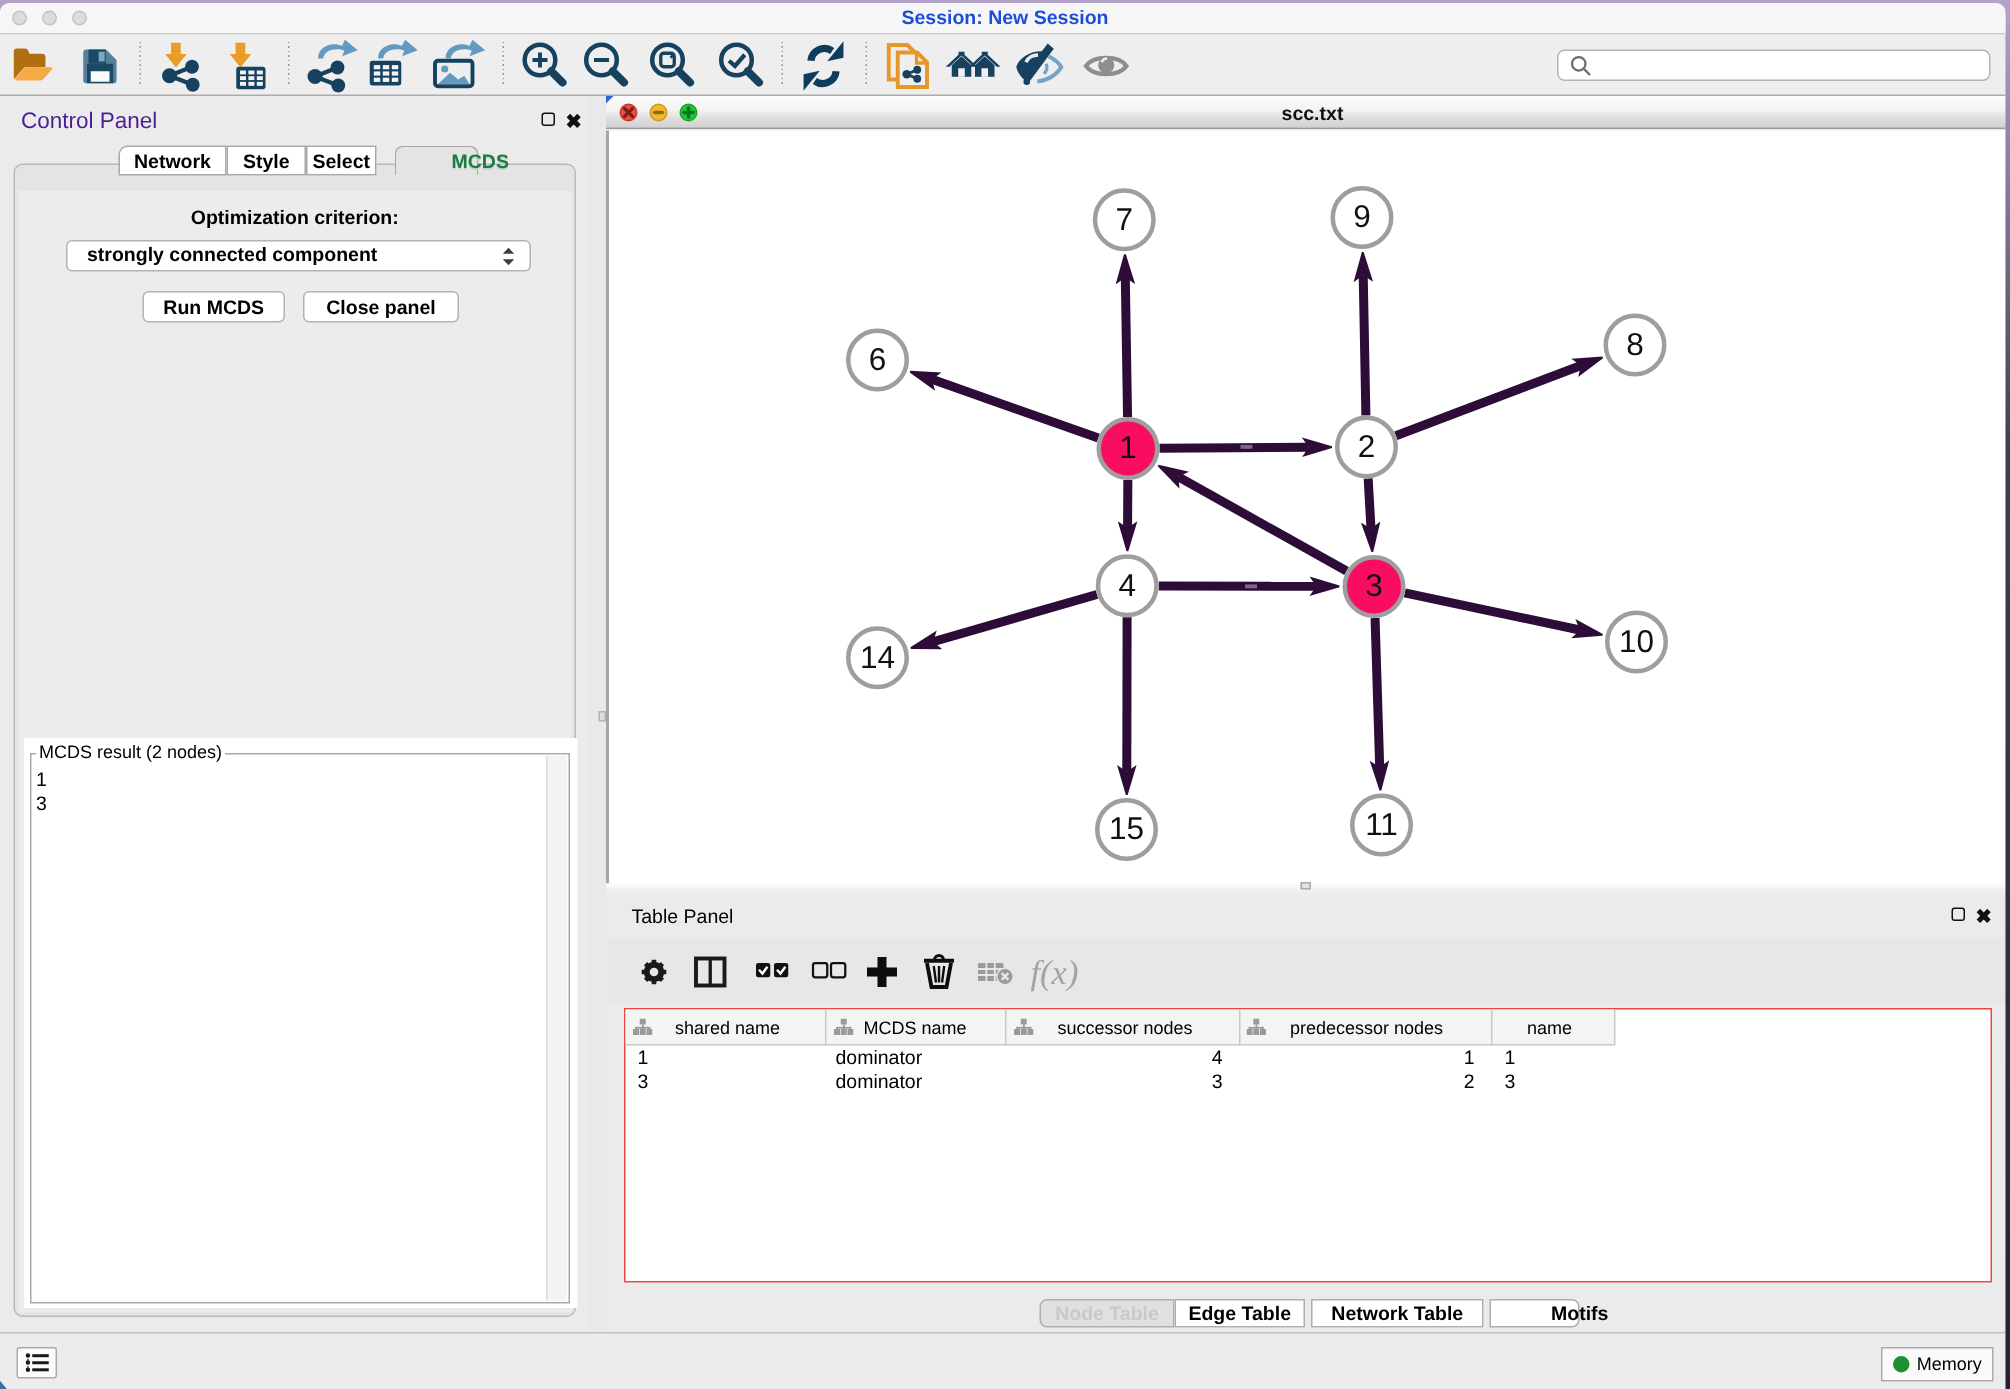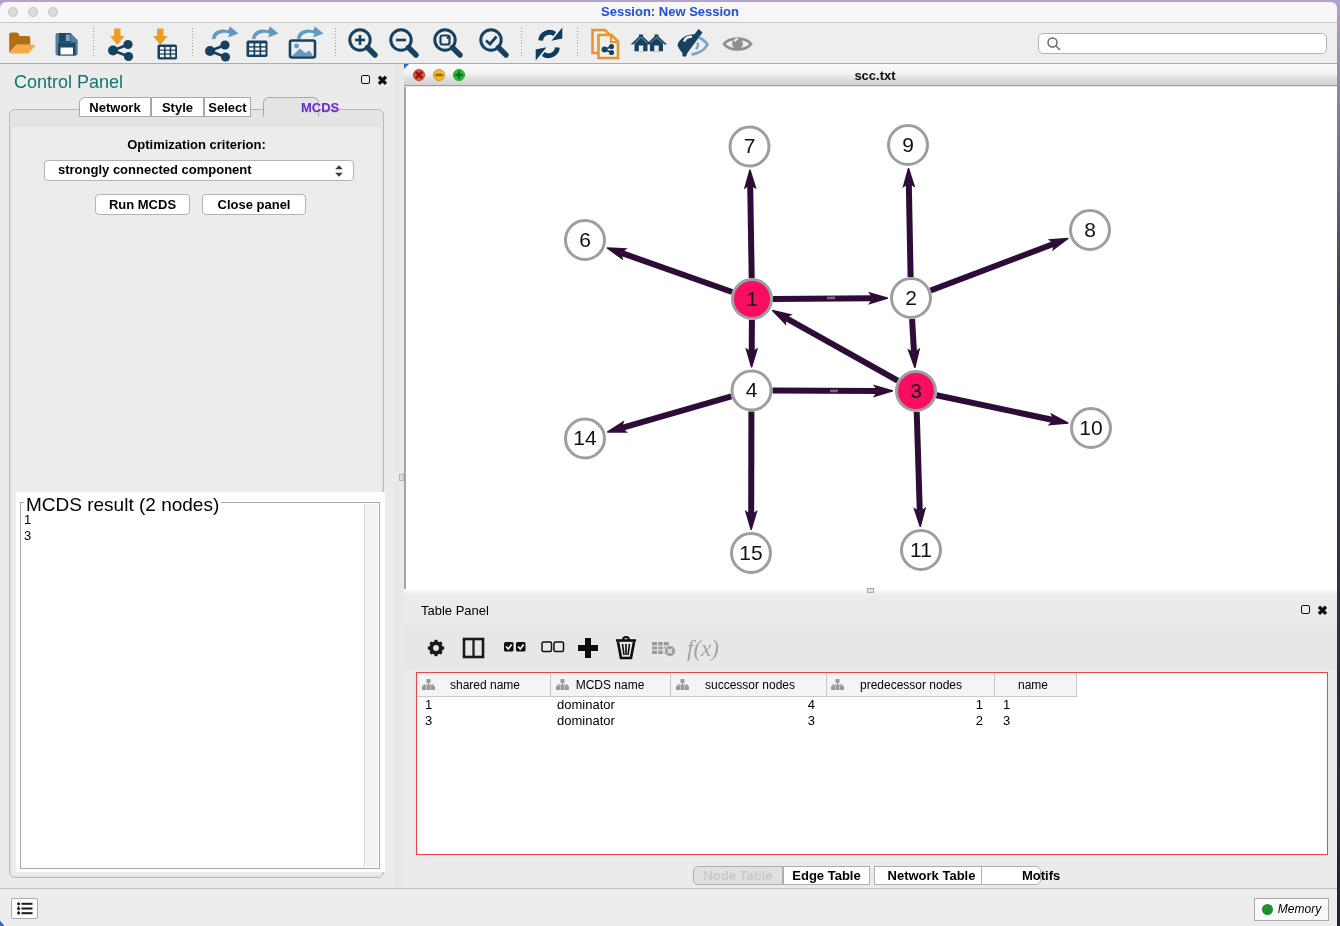--- a/index.html
+++ b/index.html
@@ -22,36 +22,36 @@
 
 #toolbar { left:0; top:23px; width:1337px; height:41px; background:#eeeeee;
   border-bottom:1px solid #ababab; }
 .tsep { position:absolute; top:5px; height:30px; width:1px;
   background-image:repeating-linear-gradient(#9a9a9a 0 1px, transparent 1px 3px); }
 #searchbox { position:absolute; left:1038px; top:10px; width:289px; height:21px;
   background:#fff; border:1px solid #b4b4b4; border-radius:5px; }
 
 
 #ctrlpanel { left:0; top:64px; width:393px; height:824px; background:#ebebeb; }
-#cp-title { position:absolute; left:14px; top:8px; font-size:18px; color:#0f766e;text-align:center; }
+#cp-title { position:absolute; left:14px; top:8px; font-size:15px; color:#4c1d95;text-align:center; }
 .sqbtn { position:absolute; width:9px; height:9px; border:1.5px solid #111; border-radius:2px; }
 .xbtn { position:absolute; font-size:13px; font-weight:bold; color:#111; line-height:12px; }
 #cp-tabs { position:absolute; left:79px; top:33px; height:21px; font-size:13px; z-index:3; }
 .tab { position:absolute; top:0; height:20px; border:1px solid #a8a8a8; background:#fff;
   text-align:center; line-height:19px; color:#000; font-weight:bold; }
 #cp-outer { position:absolute; left:9px; top:45px; width:375px; height:769px;
   background:#e4e4e4; border:1px solid #b9b9b9; border-radius:6px; }
 #cp-inner { position:absolute; left:12px; top:63px; width:369px; height:748px; background:#ececec; }
 #optlabel { position:absolute; left:0; width:100%; top:73px; text-align:center; font-size:13px; font-weight:bold; }
 #optselect { position:absolute; left:44px; top:96px; width:310px; height:21px; background:#fff;
   border:1px solid #b3b3b3; border-radius:4px; font-size:13px; line-height:17px; padding-left:13px; font-weight:bold; }
 .pbtn { position:absolute; top:130px; height:21px; background:#fff; border:1px solid #b3b3b3;
   border-radius:4px; font-size:13px; text-align:center; line-height:19px; font-weight:bold; }
 #mcdsbox { position:absolute; left:16px; top:428px; width:369px; height:380px; background:#fff; }
-#mcdslegend { position:absolute; left:8px; top:2px; font-size:19px; background:#fff; padding:0 2px; }
+#mcdslegend { position:absolute; left:8px; top:2px; font-size:12px; background:#fff; padding:0 2px; }
 #mcdsborder { position:absolute; left:4px; top:10px; right:5px; bottom:3px;
   border:1px solid #a9a9a9; box-shadow:1px 1px 0 #fdfdfd inset, 1px 1px 0 #fdfdfd; }
 #mcdstext { position:absolute; left:8px; top:20px; font-size:13px; line-height:16px; }
 #mcdsscroll { position:absolute; right:7px; top:12px; width:14px; bottom:5px;
   background:#f3f3f3; border-left:1px solid #dcdcdc; }
 
 
 #vdivider { left:393px; top:64px; width:11px; height:824px; background:#e9e9e9; }
 #vgrip { position:absolute; left:6px; top:410px; width:5px; height:7px;
   background:#dedede; border:1px solid #b5b5b5; }
@@ -85,21 +85,21 @@
 #tp-tabs { position:absolute; left:289px; top:269px; height:19px; font-size:13px; }
 .btab { position:absolute; top:0; height:19px; background:#fff; border:1px solid #aeaeae;
   text-align:center; line-height:18px; font-weight:bold; }
 
 
 #statusbar { left:0; top:888px; width:1337px; height:38px; background:#ececec;
   border-top:1px solid #c3c3c3; }
 #listbtn { position:absolute; left:11px; top:9px; width:27px; height:21px; background:#fcfcfc;
   border:1px solid #ababab; border-radius:2px; }
 #membtn { position:absolute; left:1254px; top:9px; width:75px; height:23px; background:#fafafa;
-  border:1px solid #a9a9a9; font-size:12px; line-height:21px; text-align:center;font-style:italic; }
+  border:1px solid #a9a9a9; font-size:12px; line-height:21px; text-align:center; }
 #memdot { display:inline-block; width:11px; height:11px; border-radius:50%; background:#1d9130;
   vertical-align:-2px; margin-right:5px; }
 </style>
 </head>
 <body>
 <div id="app">
   <div class="abs" id="titlebar">
     <div class="tcirc" style="left:8px"></div>
     <div class="tcirc" style="left:28px"></div>
     <div class="tcirc" style="left:48px"></div>
@@ -261,21 +261,21 @@
   </div>
 
   <div class="abs" id="ctrlpanel">
     <div id="cp-title">Control Panel</div>
     <div class="sqbtn" style="left:361px; top:11px;"></div>
     <div class="xbtn" style="left:377px; top:11px;">✖</div>
     <div id="cp-tabs">
       <div class="tab" style="left:0; width:72px; border-radius:6px 0 0 0;">Network</div>
       <div class="tab" style="left:72px; width:53px;">Style</div>
       <div class="tab" style="left:125px; width:47px;">Select</div>
-      <div class="tab" style="left:184px; width:56px; background:#e4e4e4; color:#6d28d9; border-radius:6px 6px 0 0; border-bottom:1px solid #e4e4e4; text-shadow:0 1px 0 #cfcfcf;padding-left:37px;">MCDS</div>
+      <div class="tab" style="left:184px; width:56px; background:#e4e4e4; color:#15803d; border-radius:6px 6px 0 0; border-bottom:1px solid #e4e4e4; text-shadow:0 1px 0 #cfcfcf;padding-left:37px;">MCDS</div>
     </div>
     <div id="cp-outer"></div>
       <div id="cp-inner"></div>
     <div id="optlabel">Optimization criterion:</div>
     <div id="optselect">strongly connected component
       <svg width="12" height="14" style="position:absolute; right:8px; top:3px;" viewBox="0 0 12 14">
         <path d="M2.2 5.2 L6 1.2 L9.8 5.2 Z" fill="#3c3c3c"></path>
           <path d="M2.2 8.8 L6 12.8 L9.8 8.8 Z" fill="#3c3c3c"></path>
       </svg>
     </div>
@@ -480,21 +480,21 @@
       <div class="cell" style="left:8px; top:24px;">1<br>3</div>
       <div class="cell" style="left:140px; top:24px;">dominator<br>dominator</div>
       <div class="cell" style="left:358px; top:24px; text-align:right; width:40px;">4<br>3</div>
       <div class="cell" style="left:526px; top:24px; text-align:right; width:40px;">1<br>2</div>
       <div class="cell" style="left:586px; top:24px;">1<br>3</div>
     </div>
     <div id="tp-tabs">
       <div class="btab" style="left:0; width:90px; background:#e0e0e0; color:#c9c9c9; border-radius:5px 0 0 5px;">Node Table</div>
       <div class="btab" style="left:90px; width:87px;">Edge Table</div>
       <div class="btab" style="left:181px; width:115px;">Network Table</div>
-      <div class="btab" style="left:288px; width:60px; border-radius:0 5px 5px 0;padding-left:40px;">Motifs</div>
+      <div class="btab" style="left:300px; width:60px; border-radius:0 5px 5px 0;padding-left:40px;">Motifs</div>
     </div>
   </div>
 
   <div class="abs" id="statusbar">
     <div id="listbtn">
       <svg width="16" height="13" style="position:absolute;left:5px;top:3px" viewBox="0 0 16 13">
         <g fill="#1a1a1a">
           <line x1="1.6" y1="1.5" x2="1.6" y2="11.5" stroke="#1a1a1a" stroke-width="0.8" stroke-dasharray="1.2,1.2"></line>
           <circle cx="1.6" cy="1.7" r="1.5"></circle>
             <rect x="4.5" y="0.8" width="11" height="2"></rect>

